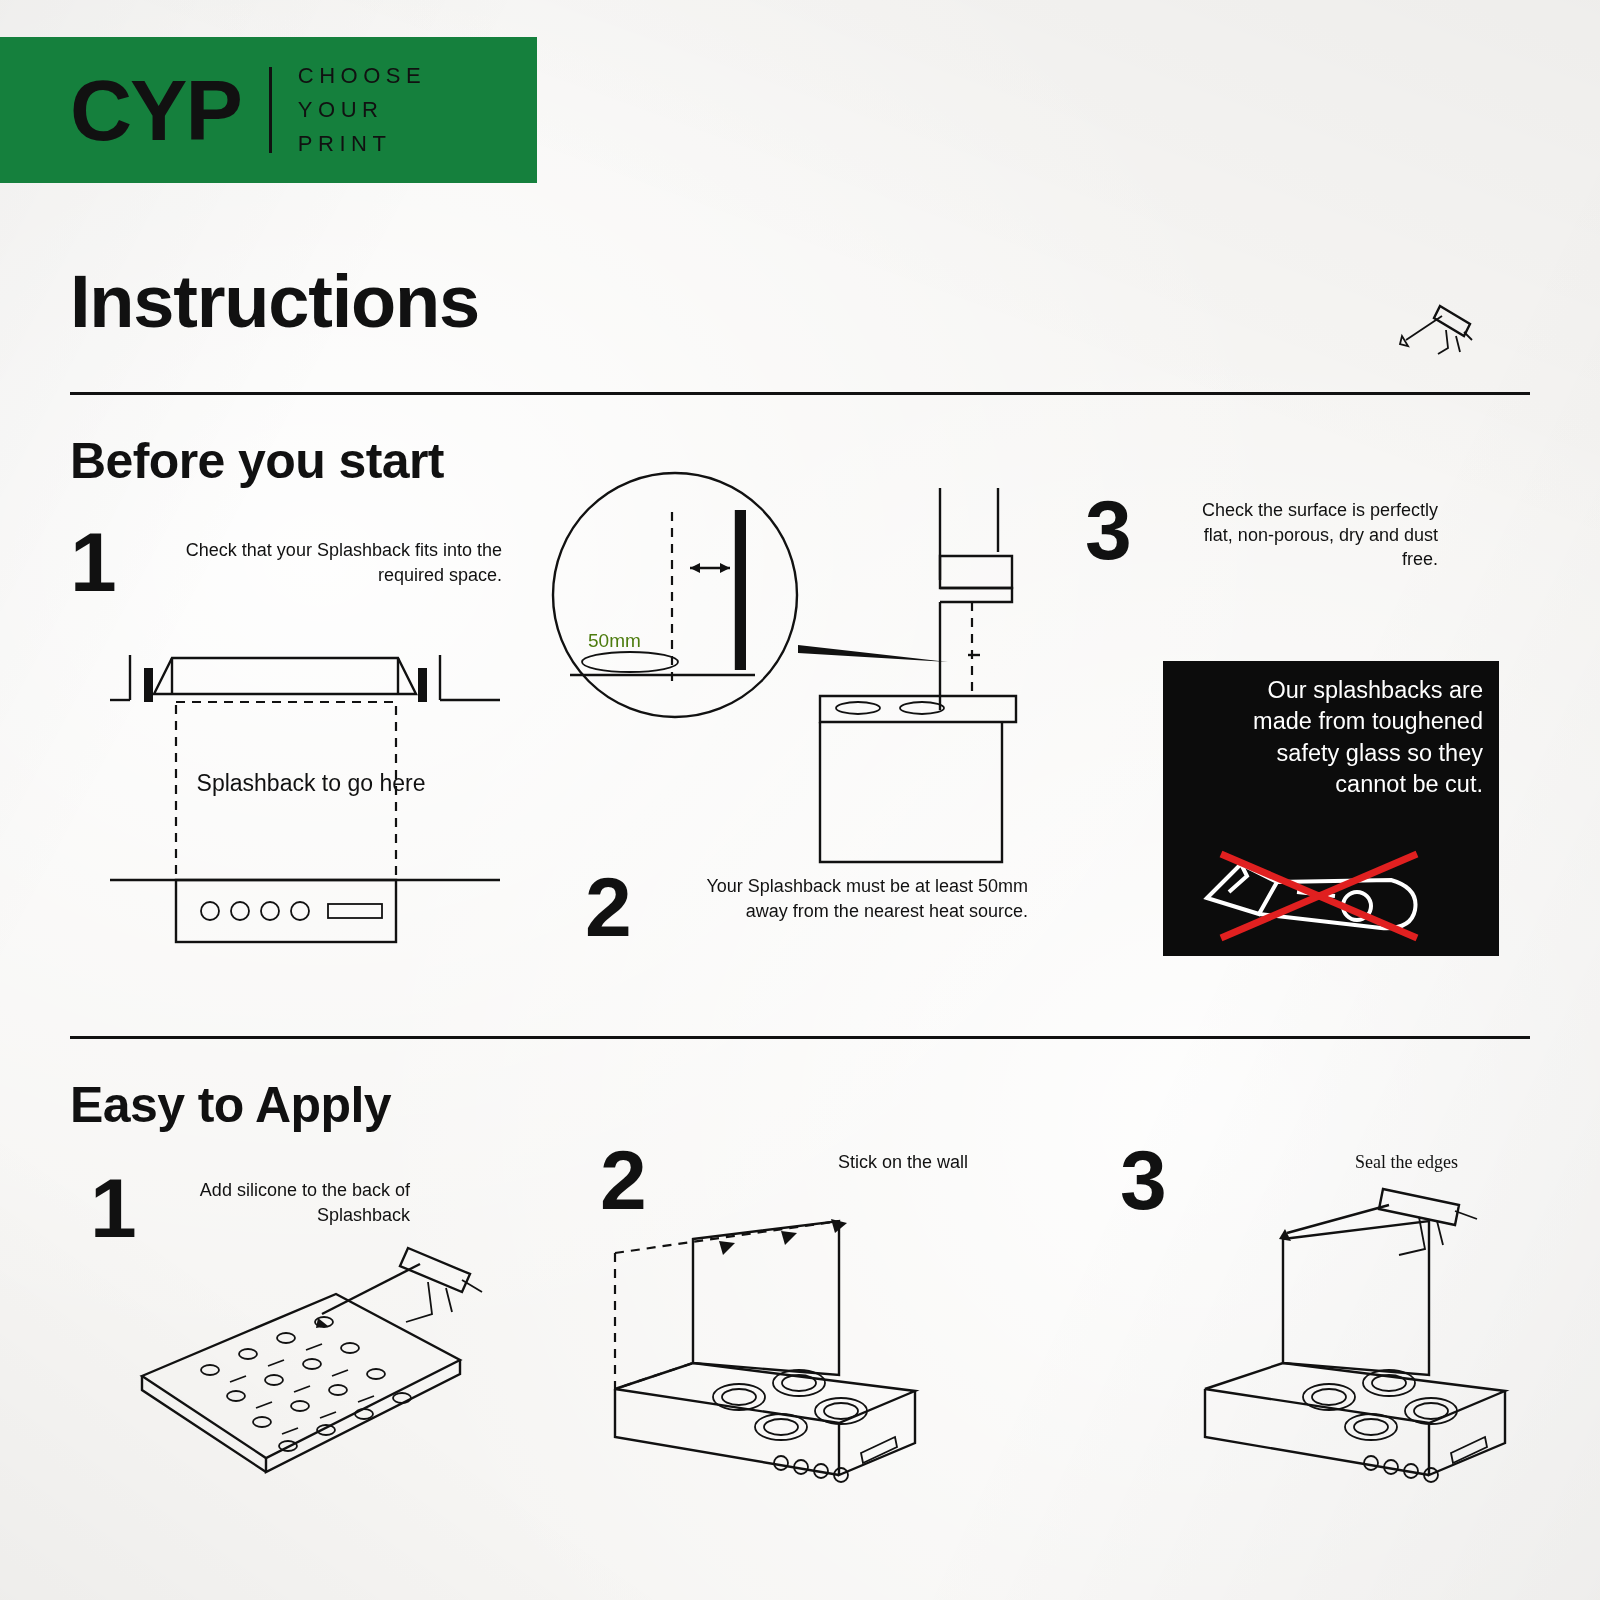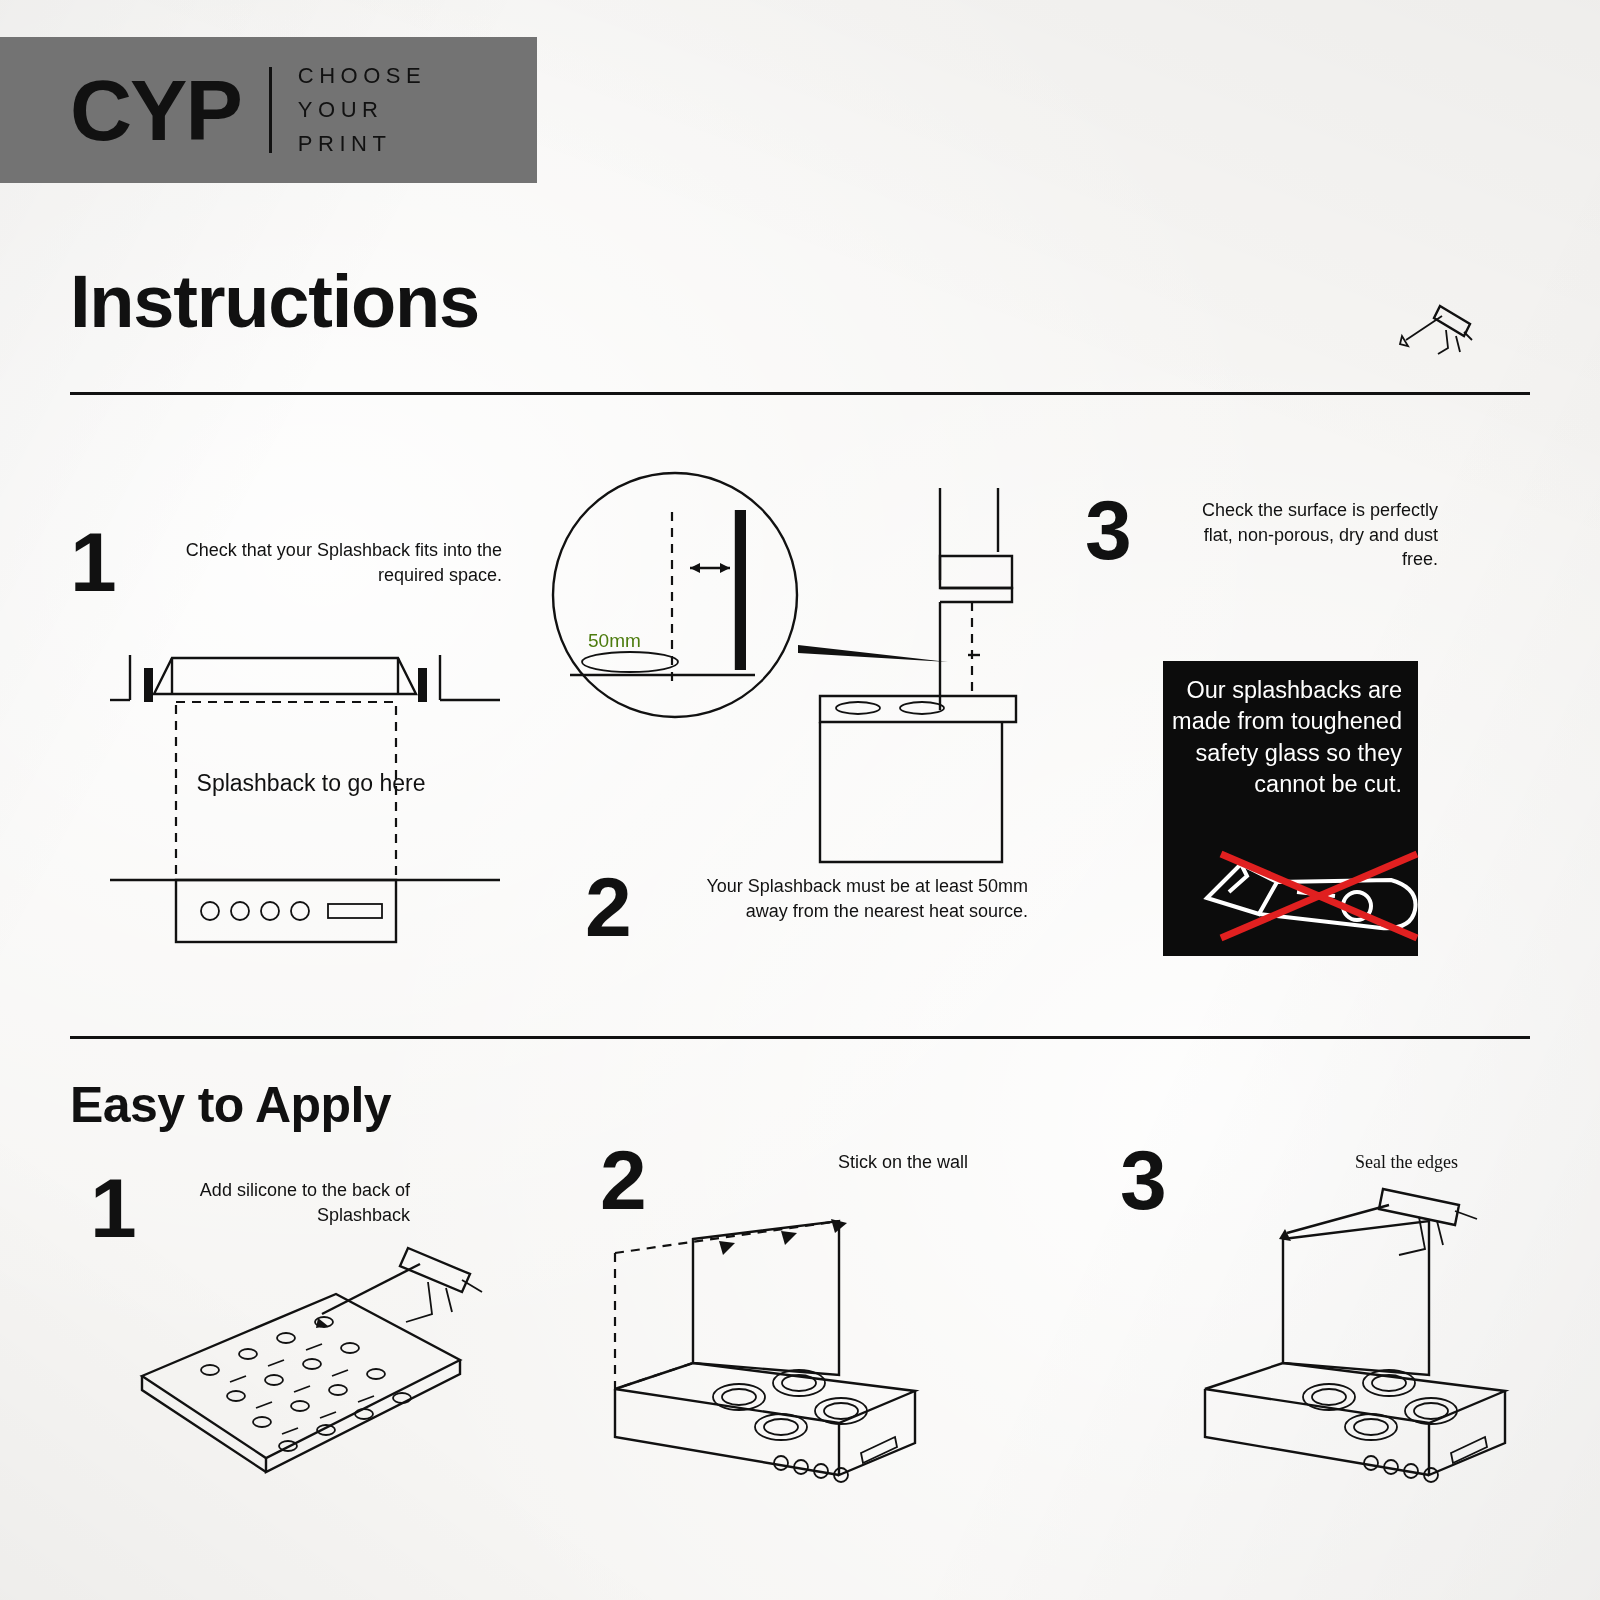--- a/index.html
+++ b/index.html
@@ -34,21 +34,21 @@
     inset: 0;
   }
 
   
   .logo-block {
     position: absolute;
     left: 0;
     top: 37px;
     width: 537px;
     height: 146px;
-    background: #737373;
+    background: #15803d;
     display: flex;
     align-items: center;
   }
   .logo-cyp {
     font-size: 86px;
     font-weight: 700;
     letter-spacing: -2px;
     margin-left: 70px;
     line-height: 1;
     color: #111;
@@ -143,21 +143,21 @@
   .n5 { left: 600px; top: 1145px; }
   .t5 { left: 668px; top: 1150px; width: 300px; }
   .n6 { left: 1120px; top: 1145px; }
   .t6 { left: 1158px; top: 1150px; width: 300px; font-family: Liberation Serif, serif; }
 
   
   .black-box {
     position: absolute;
     left: 1163px;
     top: 661px;
-    width: 255px;
+    width: 336px;
     height: 295px;
     background: #0c0c0c;
     color: #fff;
   }
   .black-box-text {
     position: absolute;
     right: 16px;
     top: 14px;
     width: 262px;
     text-align: right;
@@ -223,20 +223,21 @@
     <path class="thin" d="M12 44 L48 20"></path>
     <path class="thin" d="M8 40 L6 48 L14 50 Z"></path>
     <path class="no-fill" d="M46 10 L76 28 L70 40 L40 22 Z"></path>
     <path class="thin" d="M52 34 L54 52 L44 58"></path>
     <path class="thin" d="M62 40 L66 56"></path>
     <path class="thin" d="M70 36 L78 44"></path>
   </svg>
 
   <div class="rule rule-1"></div>
 
+  <div class="section-title section-title-1">Before you start</div>
 
   <div class="step-num n1">1</div>
   <div class="step-text t1">Check that your Splashback fits into the required space.</div>
 
   <div class="step-num n2">2</div>
   <div class="step-text t2">Your Splashback must be at least 50mm away from the nearest heat source.</div>
 
   <div class="step-num n3">3</div>
   <div class="step-text t3">Check the surface is perfectly flat, non-porous, dry and dust free.</div>
 

